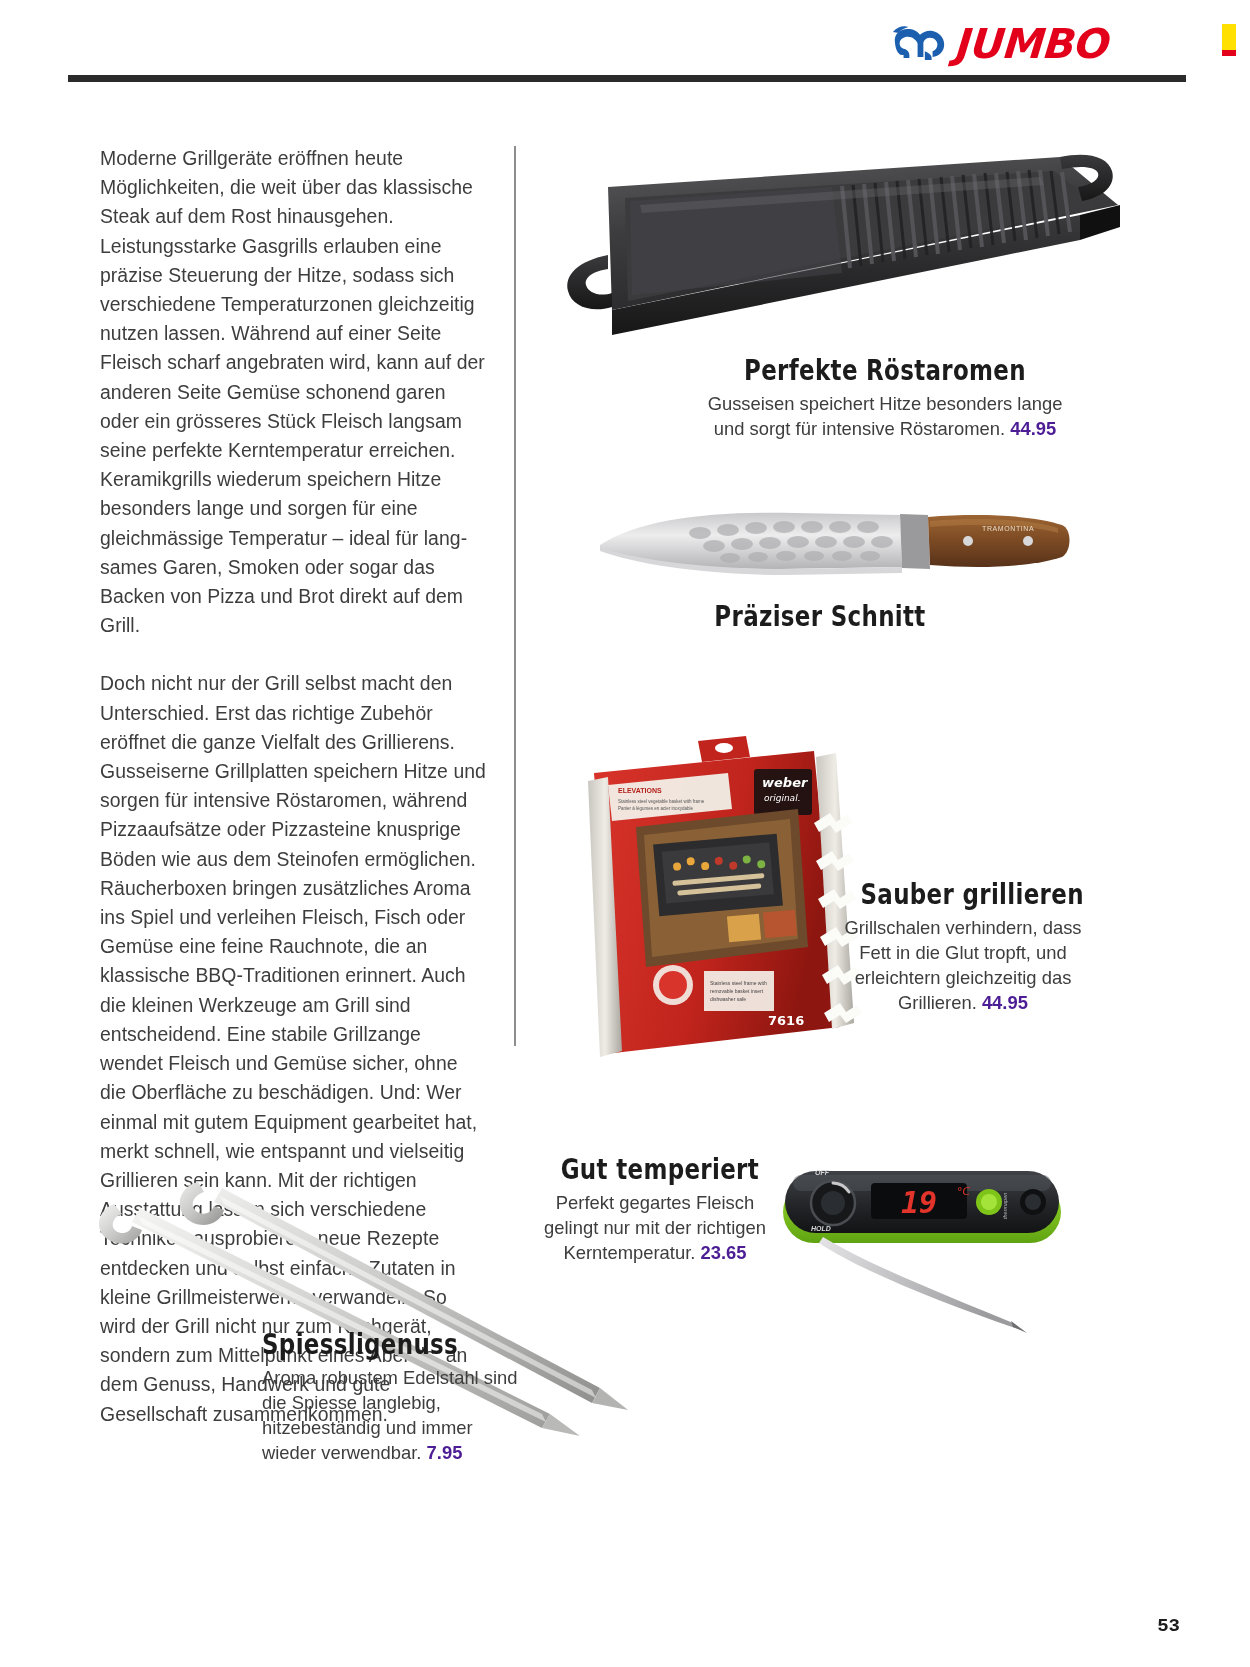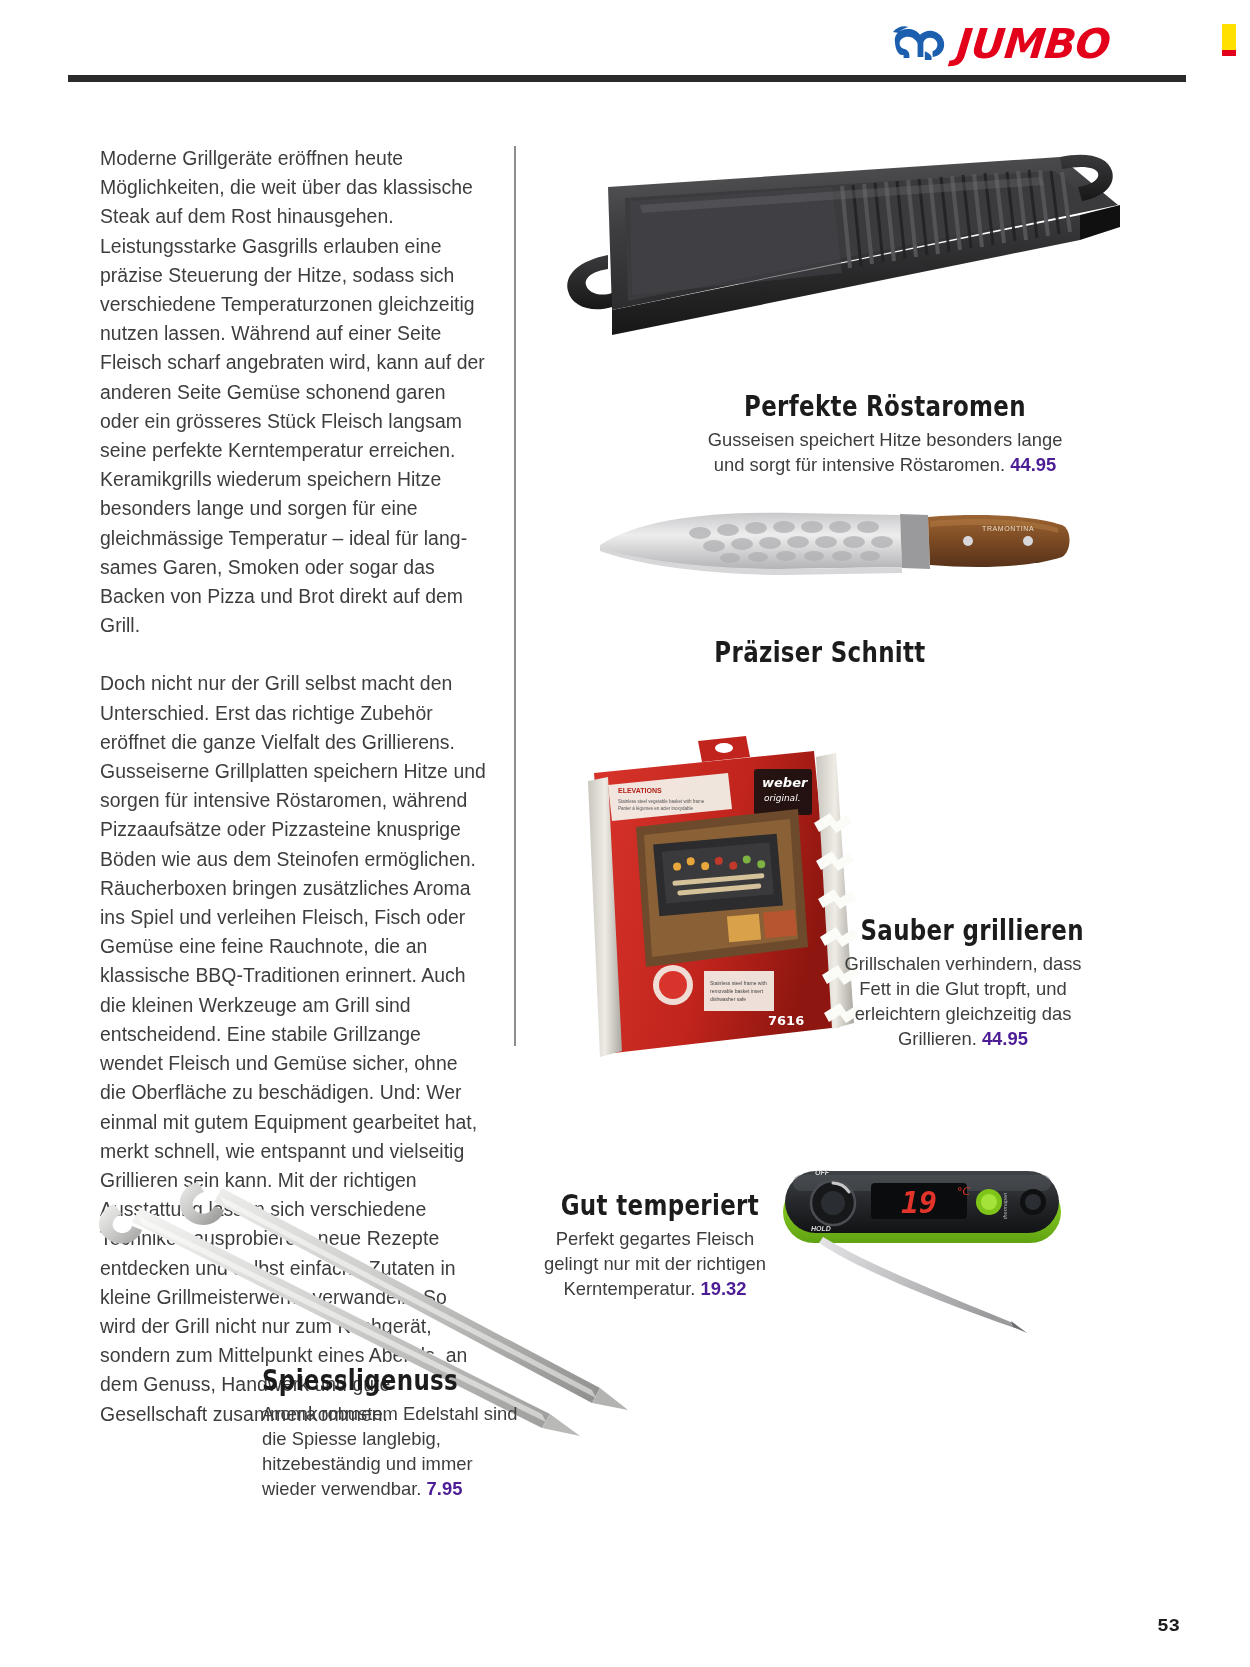--- a/index.html
+++ b/index.html
@@ -86,21 +86,20 @@
     top: 146px;
     width: 2px;
     height: 900px;
     background: #8d8d8d;
   }
 
   
   .caption {
     position: absolute;
     text-align: center;
-    margin-top: 36px;
   }
   .cap-title {
     font-family: "DejaVu Sans", sans-serif;
     font-weight: 900;
     font-size: 28px;
     color: #1c1c1c;
     line-height: 1.05;
     transform: scaleX(0.82);
     transform-origin: center;
     letter-spacing: 0.4px;
@@ -443,21 +442,21 @@
     <text x="232" y="64" font-family="Liberation Sans, sans-serif" font-size="5.5" fill="#aeb0b2" transform="rotate(-90 232 64)">thermapen</text>
 
     <path d="M48 82 C90 108 170 140 238 168 L240 173 C168 148 86 116 44 88 Z" fill="url(#probe)"></path>
     <path d="M236 166 L252 178 L238 172 Z" fill="#6e6e71"></path>
   </svg>
 </div>
 <div class="caption cap4">
   <div class="cap-title">Gut temperiert</div>
   <div class="cap-text">
     <span>Perfekt gegartes Fleisch gelingt nur mit der richtigen Kerntemperatur.</span>
-    <span class="price">19.32</span>
+    <span class="price">23.65</span>
   </div>
 </div>
 
 <div class="skewer-wrap">
   <svg viewBox="0 0 560 290" width="560" height="290">
     <defs>
       <linearGradient id="sk1" x1="0" y1="0" x2="1" y2="1">
         <stop offset="0%" stop-color="#f4f4f2"></stop>
         <stop offset="45%" stop-color="#d2d2d0"></stop>
         <stop offset="100%" stop-color="#9e9e9c"></stop>

